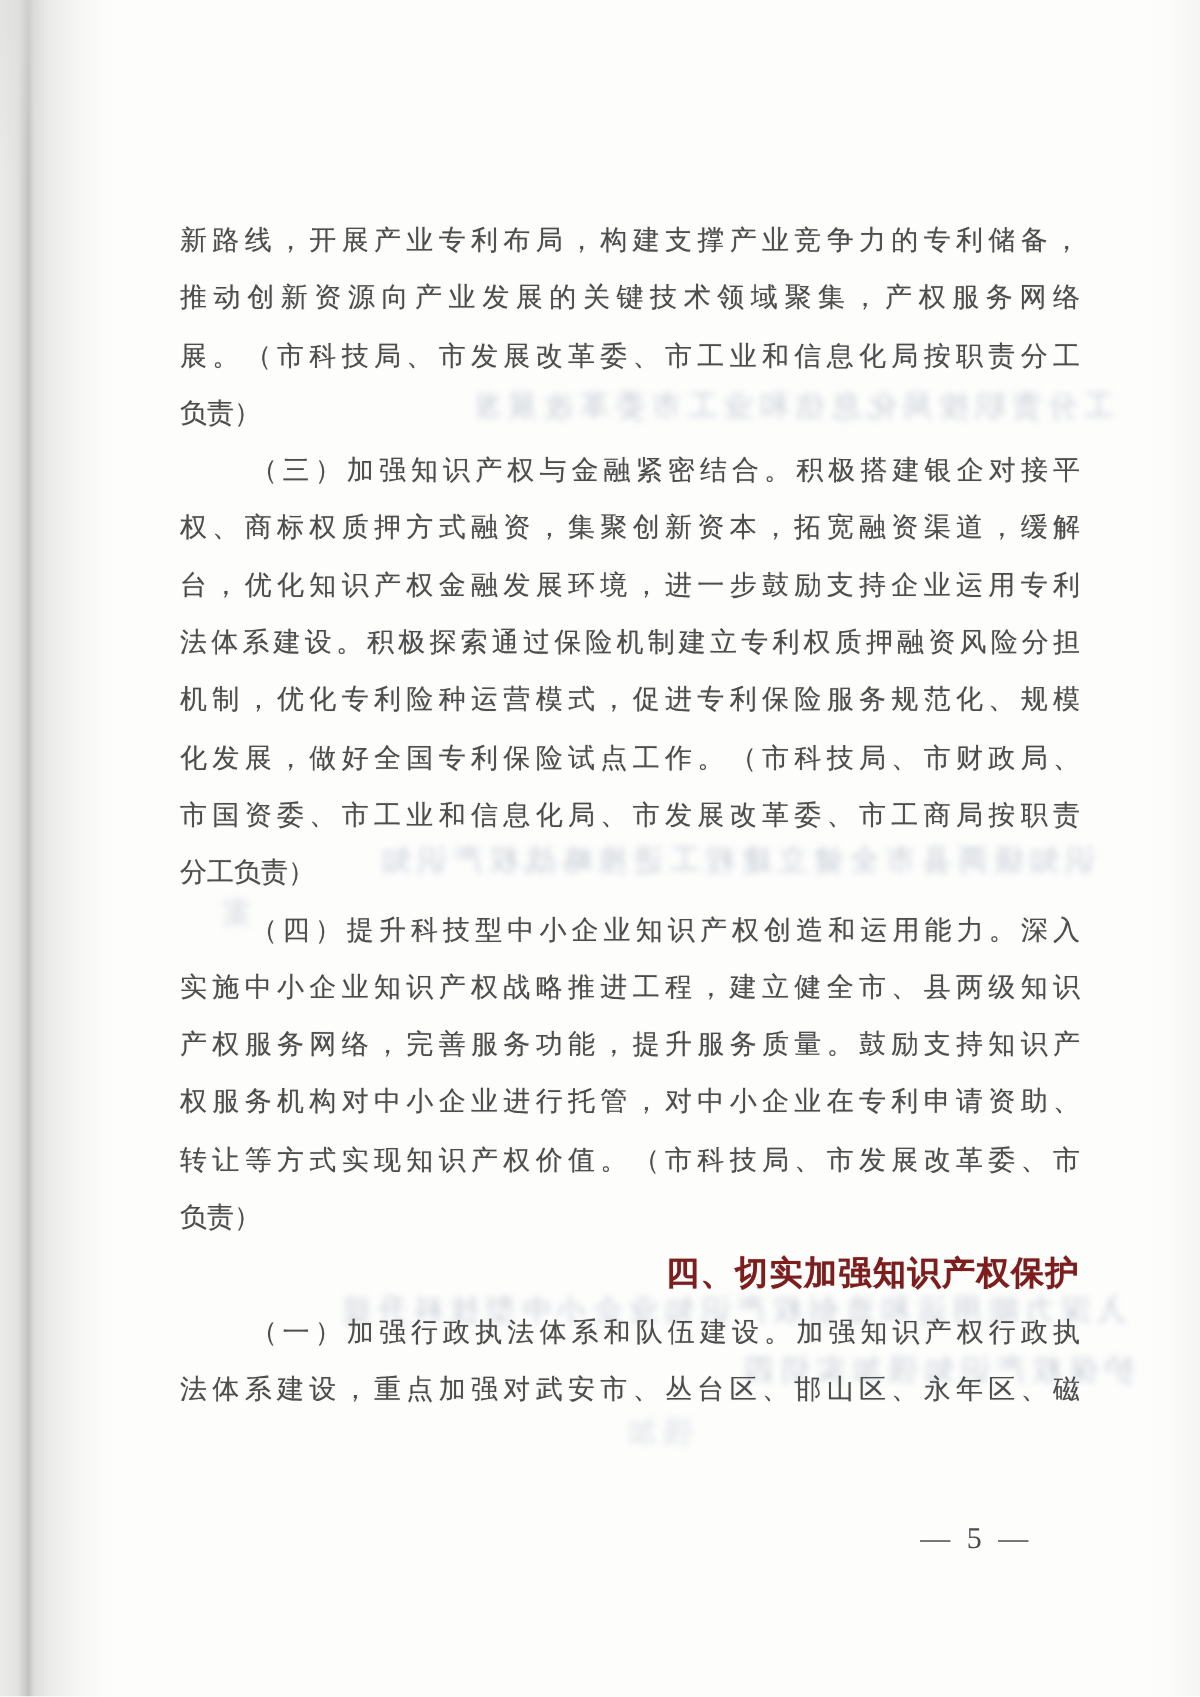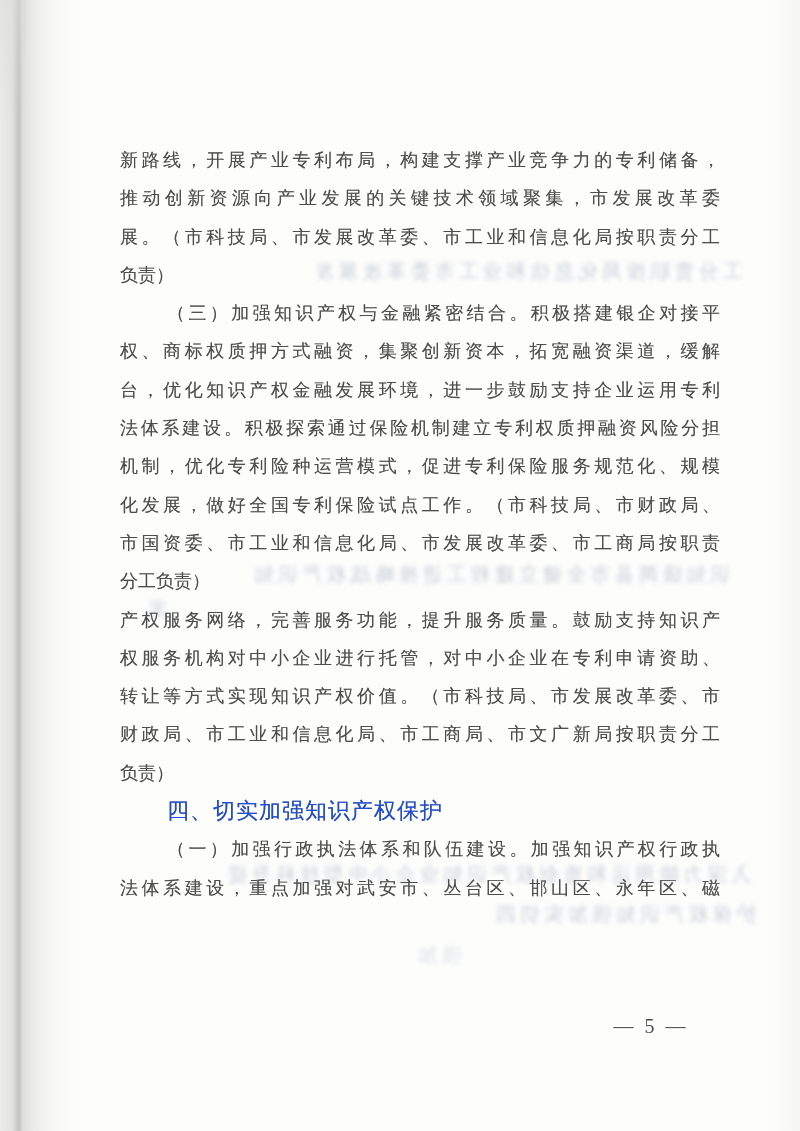--- a/index.html
+++ b/index.html
@@ -41,25 +41,26 @@
     white-space: nowrap;
     text-shadow: 0 0 0.6px rgba(80,80,80,0.45);
   }
   .line.j {
     white-space: normal;
     text-align: justify;
     text-align-last: justify;
   }
   .line.ind { text-indent: 47px; }
   .line.b {
-    font-weight: normal;
-    color: #1d4ed8;
+    font-weight: bold;
+    color: #7f1d1d;
     font-size: 22px;
     letter-spacing: 1px;
     text-shadow: 0 0 0.6px rgba(30,30,30,0.6);
+    text-align: right;
   }
   .page-number {
     position: absolute; left: 596px; top: 1012px; width: 110px;
     text-align: center;
     font-size: 20px; color: #4c4c50; letter-spacing: 3px;
     line-height: 28px;
   }
   
   .ghost {
     position: absolute;
@@ -92,35 +93,36 @@
 
   <div class="ghost g1">工分责职按局化息信和业工市委革改展发市</div>
   <div class="ghost g2">识知级两县市全健立建程工进推略战权产识知</div>
   <div class="ghost g3">案</div>
   <div class="ghost g4">入深力能用运和造创权产识知业企小中型技科升提</div>
   <div class="ghost g5">护保权产识知强加实切四</div>
   <div class="ghost g6">强加</div>
 
   <div class="doc-body">
       <div class="line j">新路线，开展产业专利布局，构建支撑产业竞争力的专利储备，</div>
-      <div class="line j">推动创新资源向产业发展的关键技术领域聚集，市发展改革委</div>
+      <div class="line j">推动创新资源向产业发展的关键技术领域聚集，产权服务网络</div>
       <div class="line j">展。（市科技局、市发展改革委、市工业和信息化局按职责分工</div>
       <div class="line">负责）</div>
       <div class="line j ind">（三）加强知识产权与金融紧密结合。积极搭建银企对接平</div>
       <div class="line j">权、商标权质押方式融资，集聚创新资本，拓宽融资渠道，缓解</div>
       <div class="line j">台，优化知识产权金融发展环境，进一步鼓励支持企业运用专利</div>
       <div class="line j">法体系建设。积极探索通过保险机制建立专利权质押融资风险分担</div>
       <div class="line j">机制，优化专利险种运营模式，促进专利保险服务规范化、规模</div>
       <div class="line j">化发展，做好全国专利保险试点工作。（市科技局、市财政局、</div>
       <div class="line j">市国资委、市工业和信息化局、市发展改革委、市工商局按职责</div>
       <div class="line">分工负责）</div>
+      <div class="line j ind">（四）提升科技型中小企业知识产权创造和运用能力。深入</div>
+      <div class="line j">实施中小企业知识产权战略推进工程，建立健全市、县两级知识</div>
       <div class="line j">产权服务网络，完善服务功能，提升服务质量。鼓励支持知识产</div>
       <div class="line j">权服务机构对中小企业进行托管，对中小企业在专利申请资助、</div>
       <div class="line j">转让等方式实现知识产权价值。（市科技局、市发展改革委、市</div>
-      <div class="line j">财政局、市工业和信息化局、市工商局、市文广新局按职责分工</div>
       <div class="line">负责）</div>
       <div class="line ind b">四、切实加强知识产权保护</div>
       <div class="line j ind">（一）加强行政执法体系和队伍建设。加强知识产权行政执</div>
       <div class="line j">法体系建设，重点加强对武安市、丛台区、邯山区、永年区、磁</div>
     </div>
 
   <div class="page-number">— 5 —</div>
 
 </div>
 

